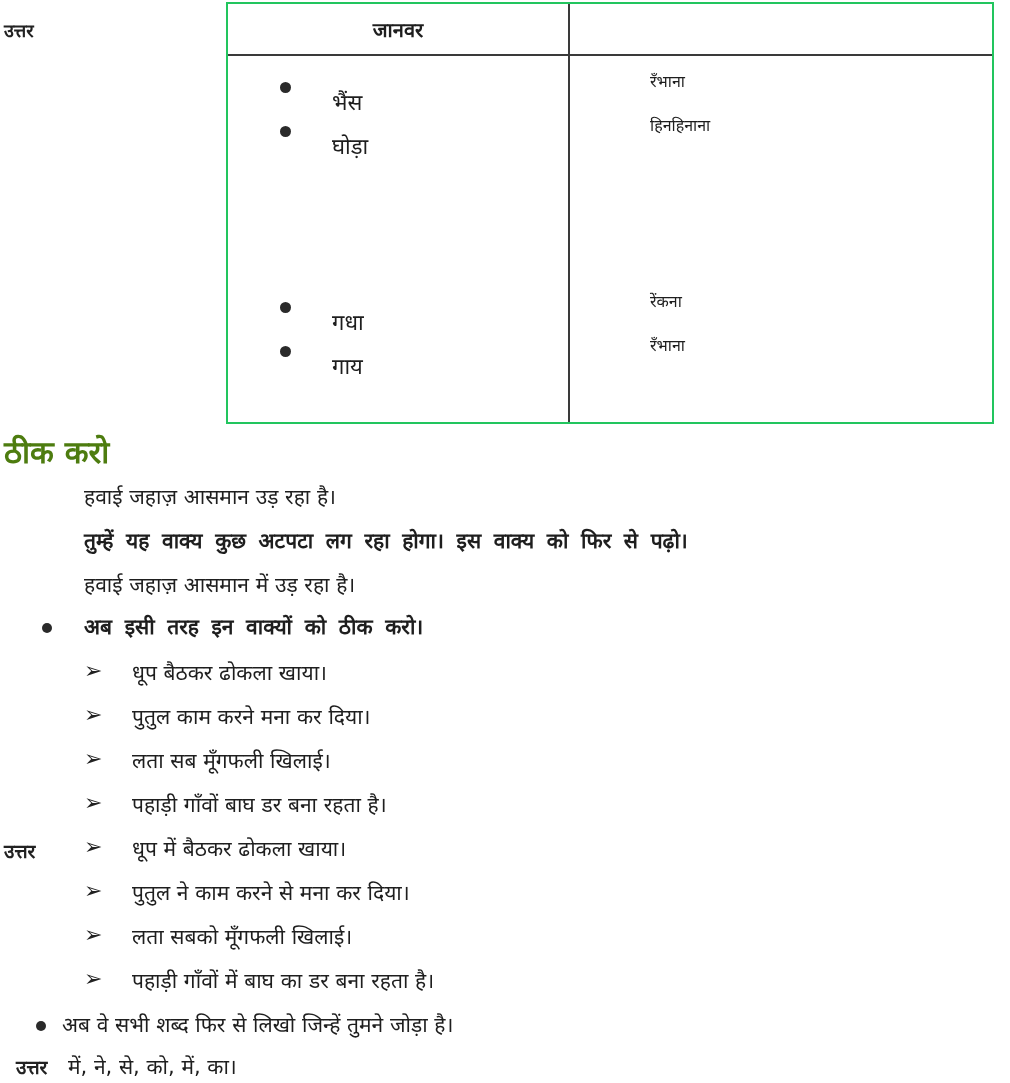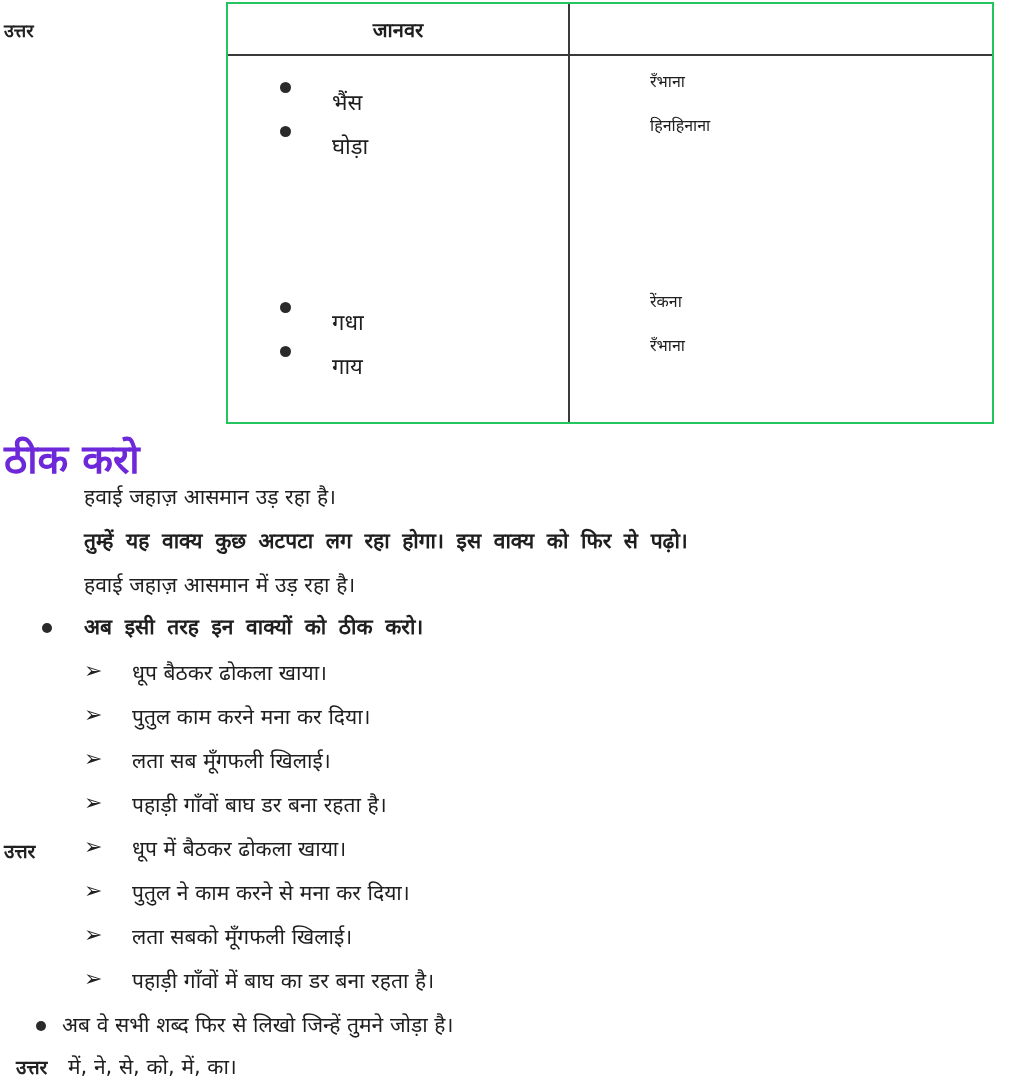--- a/index.html
+++ b/index.html
@@ -18,21 +18,21 @@
   .table .divider-v { position: absolute; left: 340px; top: 0; bottom: 0; border-left: 2px solid #3a3a3a; }
   .table .divider-h { position: absolute; left: 0; right: 0; top: 50px; border-top: 2px solid #3a3a3a; }
   .th { position: absolute; top: 12px; font-size: 20px; font-weight: bold; text-align: center; }
   .th.c1 { left: 0; width: 340px; }
   .th.c2 { left: 342px; width: 332px; }
   .row { position: absolute; left: 0; width: 100%; height: 44px; }
   .bullet { position: absolute; left: 52px; top: 16px; width: 11px; height: 11px; border-radius: 50%; background: #2a2a2a; }
   .animal { position: absolute; left: 104px; top: 0; font-size: 22px; margin-top: 20px; }
   .sound { position: absolute; left: 422px; top: 4px; font-size: 16px; }
 
-  .heading { left: 4px; top: 430px; font-size: 40px; font-weight: bold; color: #6d28d9; }
+  .heading { left: 4px; top: 430px; font-size: 31px; font-weight: bold; color: #4d7c0f; }
   .line { position: absolute; font-size: 21px; white-space: nowrap; }
   .bold { font-weight: bold; font-family: Liberation Mono, monospace; }
   .dot { position: absolute; width: 10px; height: 10px; border-radius: 50%; background: #2a2a2a; }
   .arrow { position: absolute; font-size: 22px; color: #222; }
   .uttar { position: absolute; font-size: 19px; font-weight: bold; color: #222; }
 </style>
 </head>
 <body>
 
 <div class="abs uttar-top">उत्तर</div>

